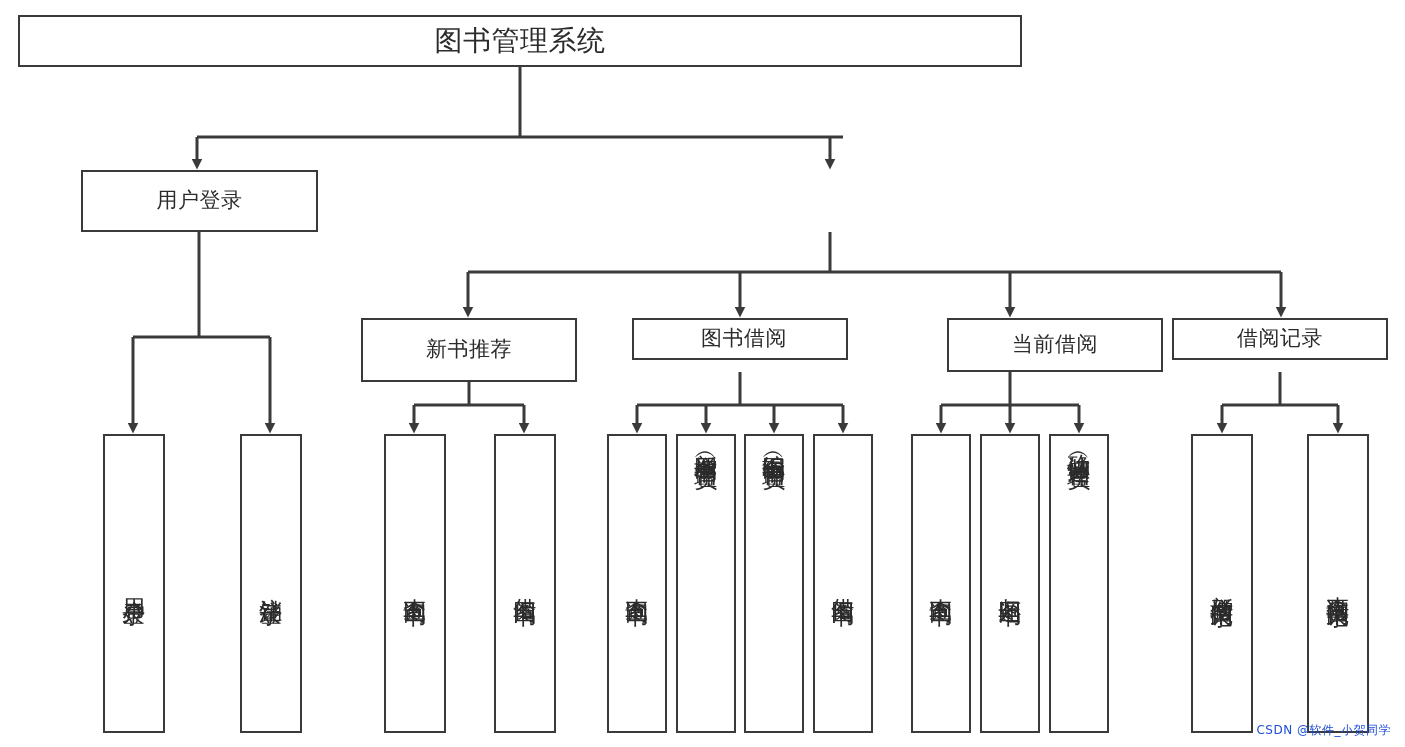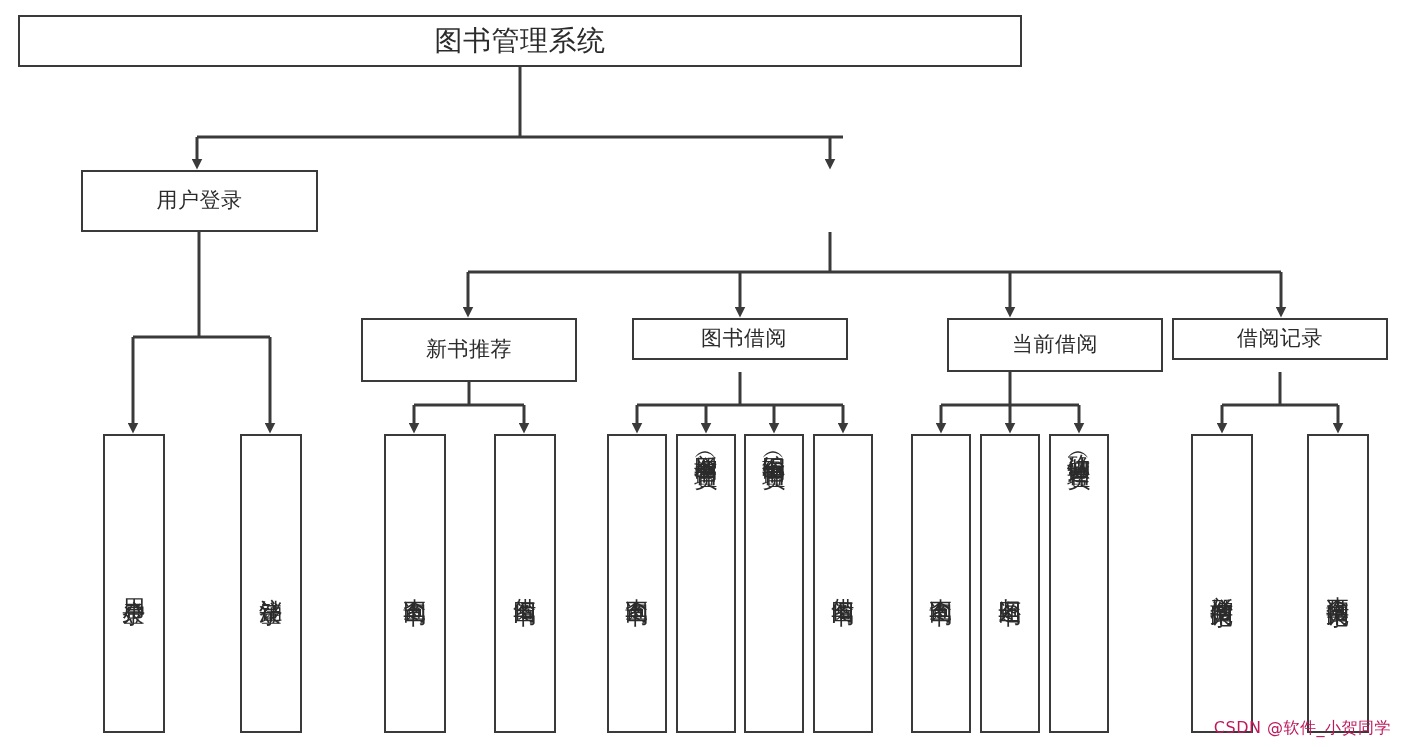--- a/index.html
+++ b/index.html
@@ -42,22 +42,22 @@
     line-height:1.24;
     letter-spacing:2px;
     white-space:nowrap;
     margin:0 auto;
   }
   .node.vert.mid{align-items:center;}
   .watermark{
     position:absolute;
     right:14px;
     bottom:8px;
-    font-size:16px;
-    color:#be185d;
+    font-size:12px;
+    color:#1d4ed8;
     letter-spacing:0.5px;
     white-space:nowrap;
     pointer-events:none;
   }
 </style>
 </head>
 <body>
 
 <div id="stage">
 

